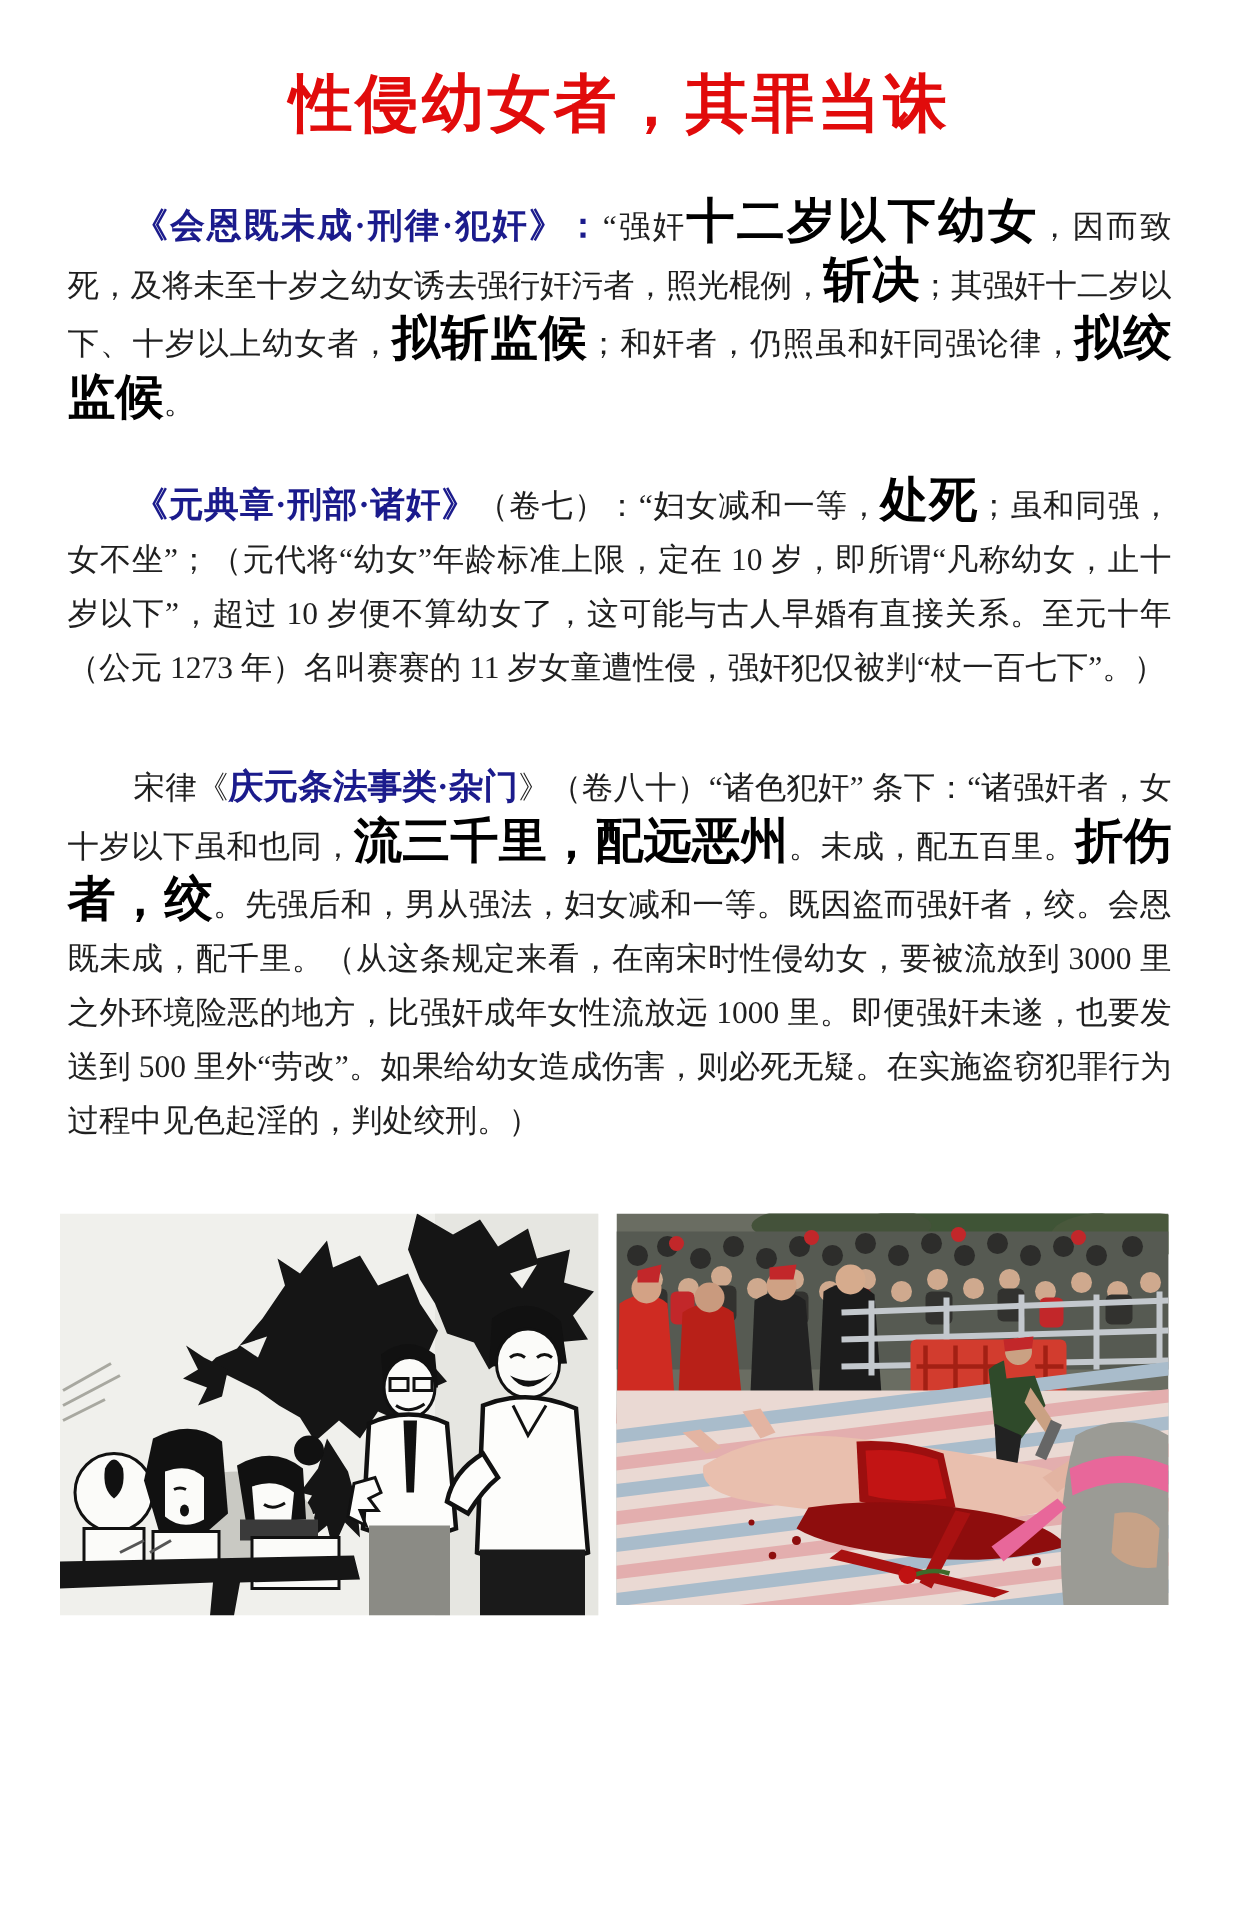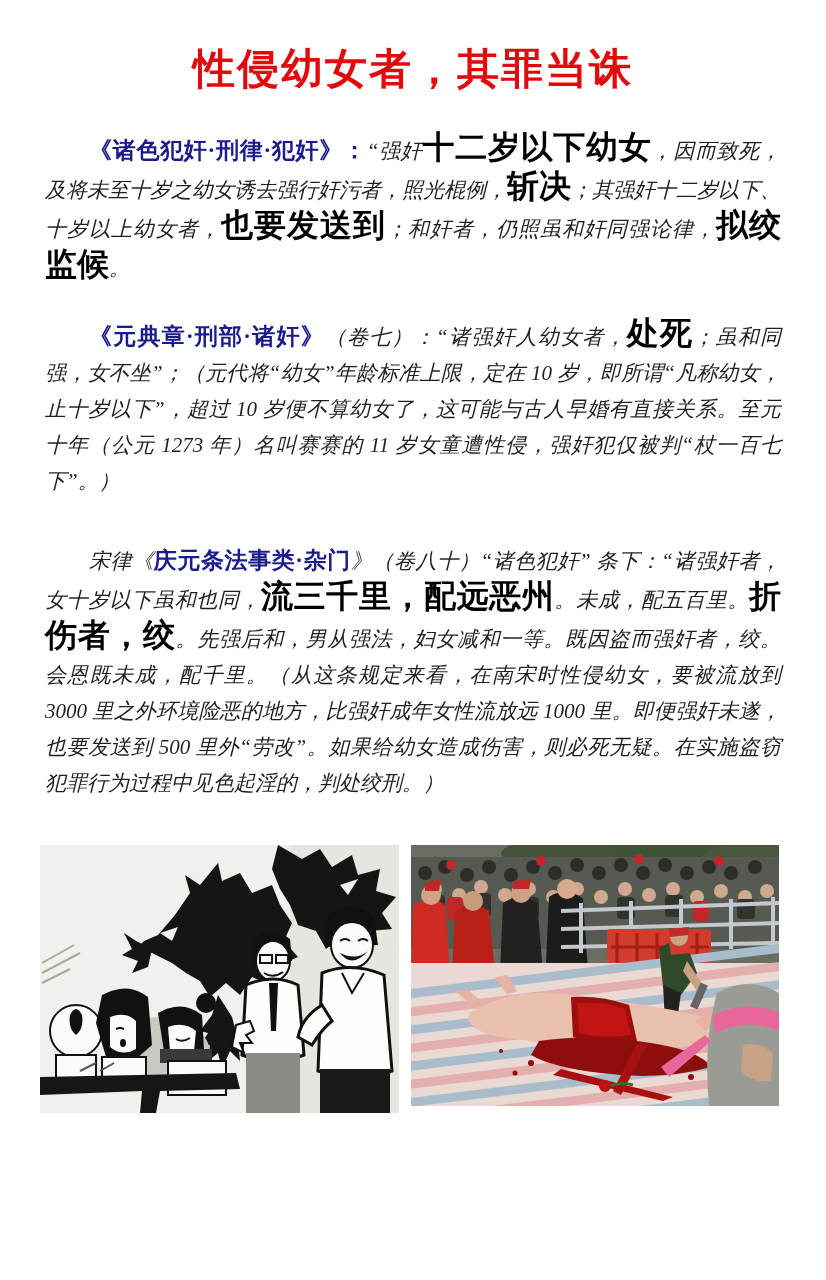--- a/index.html
+++ b/index.html
@@ -22,42 +22,42 @@
   .article{padding:0 5px;}
   .para{
     margin:0 0 30px 0;
     text-align:justify;
     text-indent:44px;
     font-size:21px;
     line-height:36px;
   }
   .para.gap-lg{margin-bottom:44px;}
   .para.gap-sm{margin-bottom:10px;}
-  .seg-n{color:#1f1f1f;line-height:36px;font-style:italic;}
+  .seg-n{color:#1f1f1f;line-height:36px;}
   .seg-b{color:#1b1b8c;font-weight:bold;font-size:23px;line-height:36px;}
   .seg-r{color:#000000;font-weight:bold;font-size:32px;line-height:34px;}
   .images-row{
     position:relative;
     display:flex;
     gap:12px;
     align-items:flex-start;
     margin-top:2px;
   }
   .img-frame{display:block;}
 </style>
 </head>
 <body>
 
 <div class="page">
 
   <h1 class="title">性侵幼女者，其罪当诛</h1>
 
   <div class="article">
-      <p class="para"><span class="seg-b">《诸色犯奸·刑律·犯奸》：</span><span class="seg-n">“强奸</span><span class="seg-r">十二岁以下幼女</span><span class="seg-n">，因而致死，及将未至十岁之幼女诱去强行奸污者，照光棍例，</span><span class="seg-r">斩决</span><span class="seg-n">；其强奸十二岁以下、十岁以上幼女者，</span><span class="seg-r">也要发送到</span><span class="seg-n">；和奸者，仍照虽和奸同强论律，</span><span class="seg-r">拟绞监候</span><span class="seg-n">。</span></p>
-      <p class="para gap-lg"><span class="seg-b">《元典章·刑部·诸奸》</span><span class="seg-n">（卷七）：“诸强奸人幼女者，</span><span class="seg-r">处死</span><span class="seg-n">；虽和同强，女不坐”；（元代将“幼女”年龄标准上限，定在 10 岁，即所谓“凡称幼女，止十岁以下”，超过 10 岁便不算幼女了，这可能与古人早婚有直接关系。至元十年（公元 1273 年）名叫赛赛的 11 岁女童遭性侵，强奸犯仅被判“杖一百七下”。）</span></p>
+      <p class="para"><span class="seg-b">《会恩既未成·刑律·犯奸》：</span><span class="seg-n">“强奸</span><span class="seg-r">十二岁以下幼女</span><span class="seg-n">，因而致死，及将未至十岁之幼女诱去强行奸污者，照光棍例，</span><span class="seg-r">斩决</span><span class="seg-n">；其强奸十二岁以下、十岁以上幼女者，</span><span class="seg-r">拟斩监候</span><span class="seg-n">；和奸者，仍照虽和奸同强论律，</span><span class="seg-r">拟绞监候</span><span class="seg-n">。</span></p>
+      <p class="para gap-lg"><span class="seg-b">《元典章·刑部·诸奸》</span><span class="seg-n">（卷七）：“妇女减和一等，</span><span class="seg-r">处死</span><span class="seg-n">；虽和同强，女不坐”；（元代将“幼女”年龄标准上限，定在 10 岁，即所谓“凡称幼女，止十岁以下”，超过 10 岁便不算幼女了，这可能与古人早婚有直接关系。至元十年（公元 1273 年）名叫赛赛的 11 岁女童遭性侵，强奸犯仅被判“杖一百七下”。）</span></p>
       <p class="para gap-lg"><span class="seg-n">宋律《</span><span class="seg-b">庆元条法事类·杂门</span><span class="seg-n">》（卷八十）“诸色犯奸” 条下：“诸强奸者，女十岁以下虽和也同，</span><span class="seg-r">流三千里，配远恶州</span><span class="seg-n">。未成，配五百里。</span><span class="seg-r">折伤者，绞</span><span class="seg-n">。先强后和，男从强法，妇女减和一等。既因盗而强奸者，绞。会恩既未成，配千里。（从这条规定来看，在南宋时性侵幼女，要被流放到 3000 里之外环境险恶的地方，比强奸成年女性流放远 1000 里。即便强奸未遂，也要发送到 500 里外“劳改”。如果给幼女造成伤害，则必死无疑。在实施盗窃犯罪行为过程中见色起淫的，判处绞刑。）</span></p>
     </div>
 
   <div class="images-row">
 
     <svg class="img-frame" width="359" height="268" viewBox="0 0 359 268" role="img" aria-label="black-and-white cartoon: wolf shadows looming behind two smiling men, frightened schoolchildren at a desk">
       <rect width="359" height="268" fill="#f0f0ec"></rect>
       <rect x="250" width="109" height="268" fill="#e6e6e1"></rect>
 
       <g stroke="#a8a8a0" stroke-width="2">

